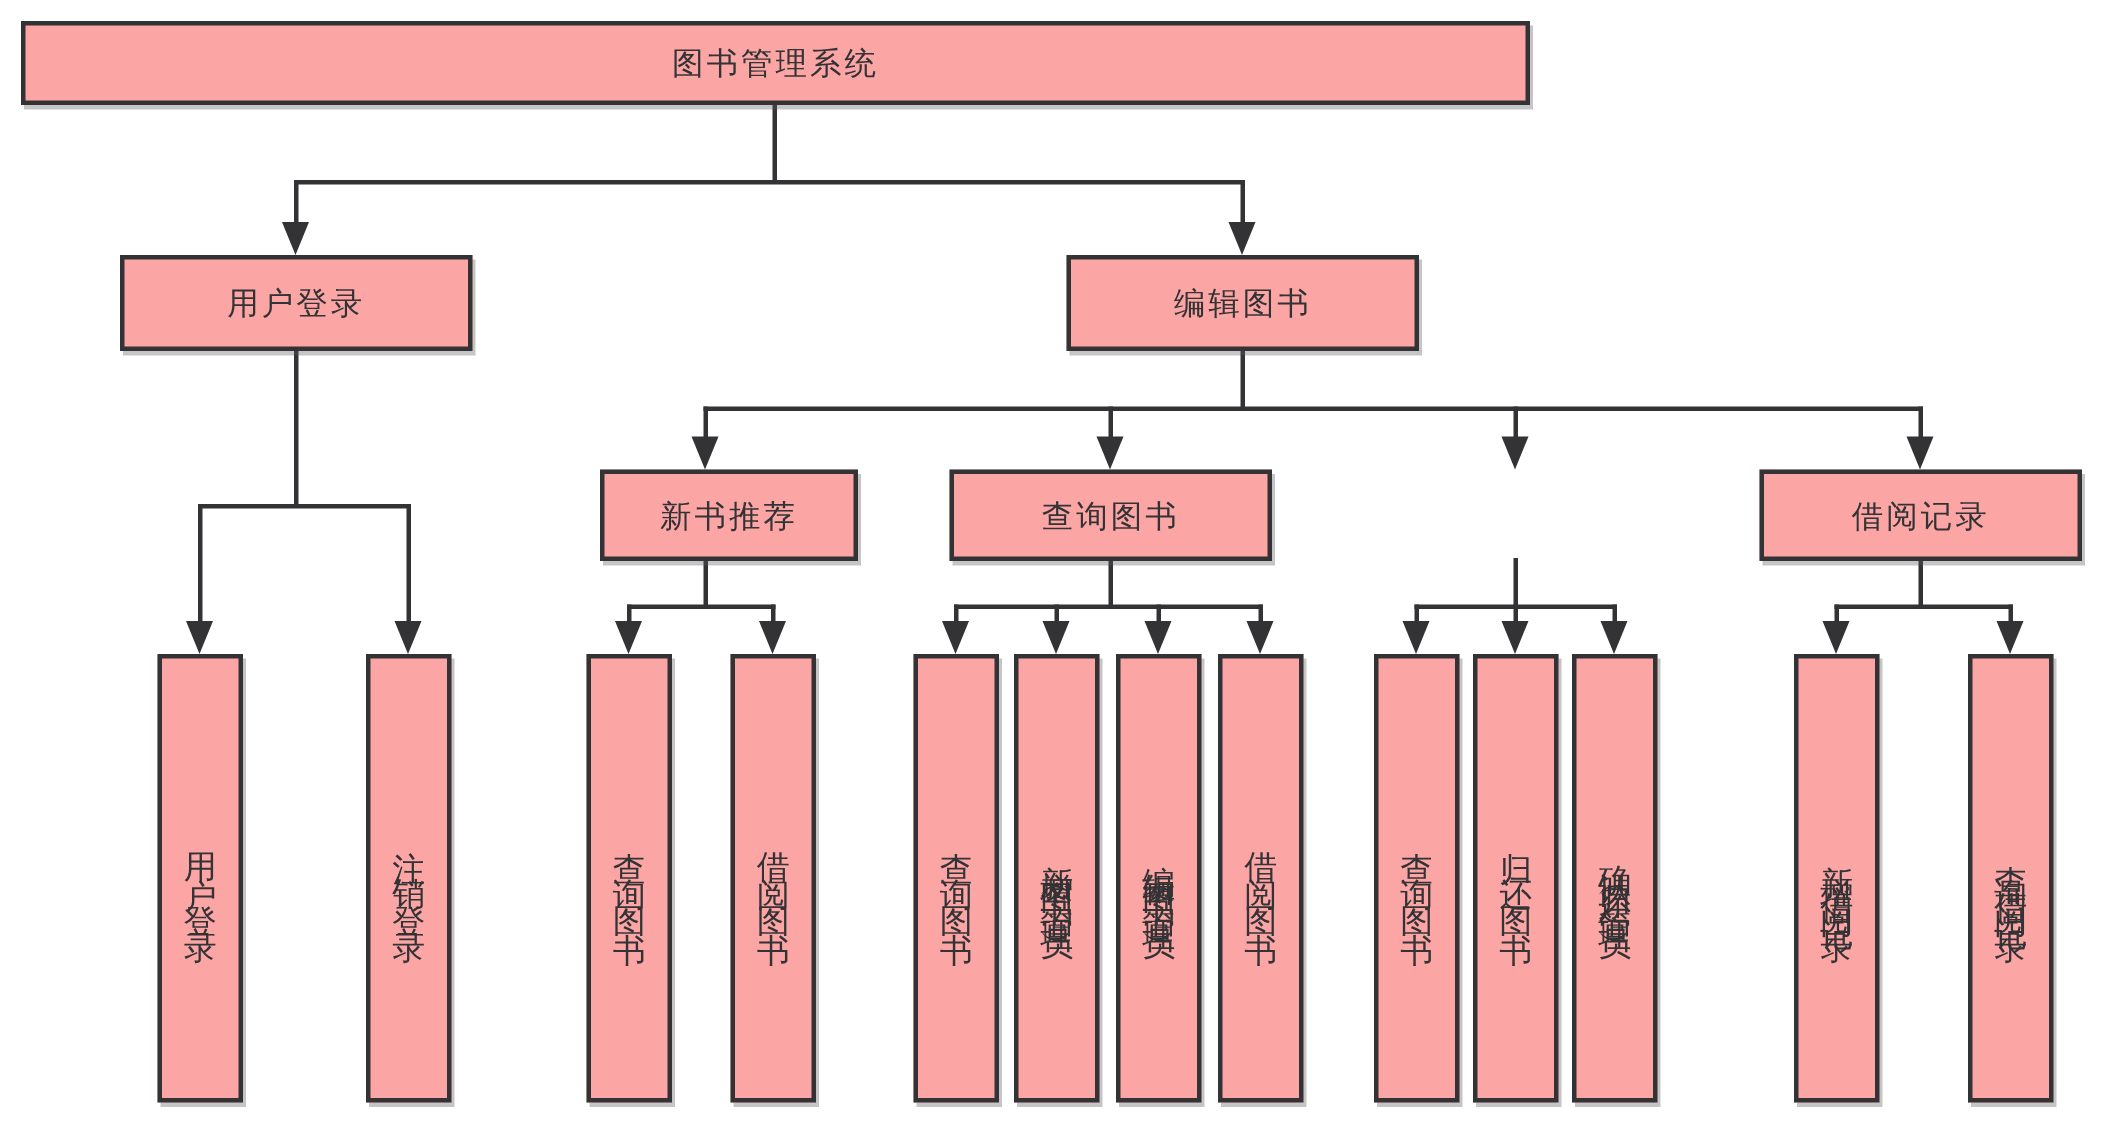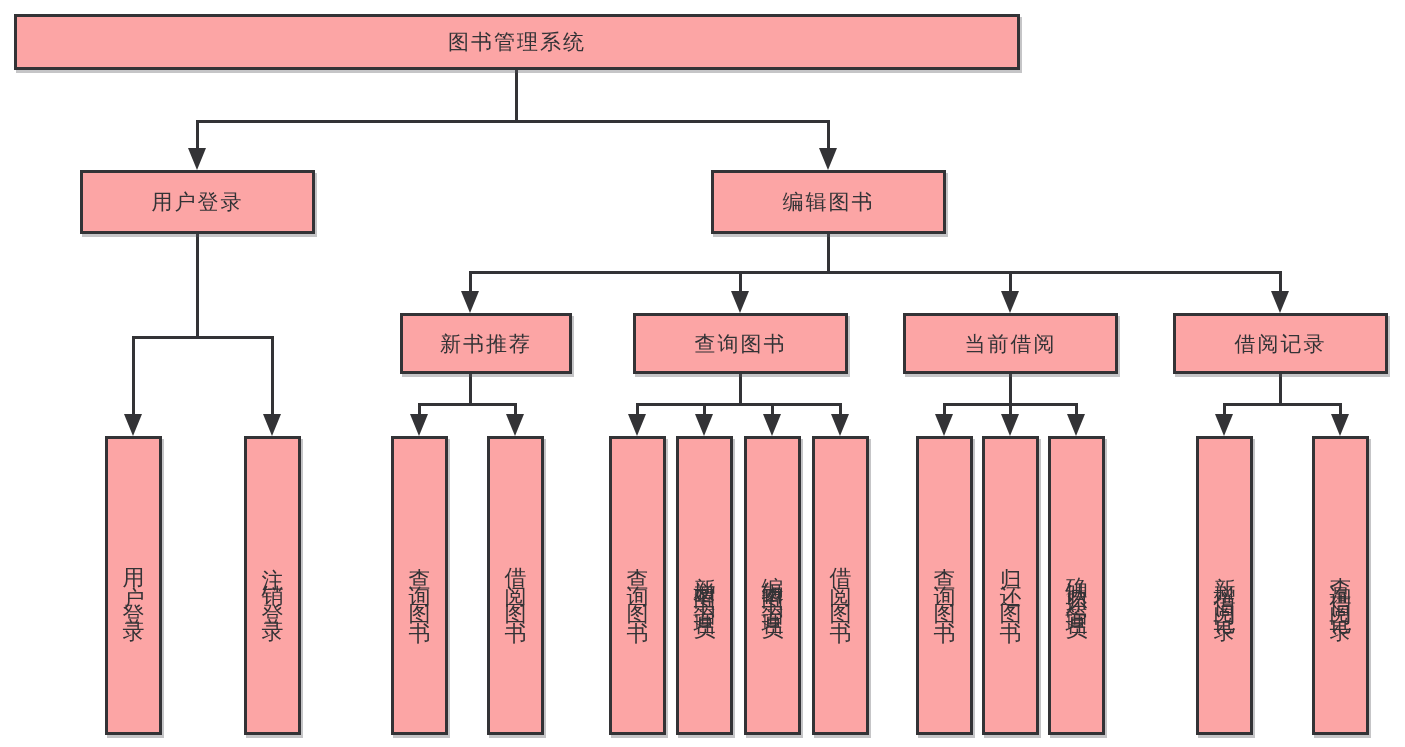--- a/index.html
+++ b/index.html
@@ -127,23 +127,20 @@
   <div class="box h-box" style="left:711px;top:170px;width:235px;height:64px;">
     <span class="lbl">编辑图书</span>
   </div>
 
   <div class="box h-box" style="left:363px;top:313px;width:172px;height:61px;margin-left:37px;">
     <span class="lbl">新书推荐</span>
   </div>
   <div class="box h-box" style="left:633px;top:313px;width:215px;height:61px;">
     <span class="lbl">查询图书</span>
   </div>
-  <div class="box h-box" style="left:903px;top:313px;width:215px;height:61px;">
-    <span class="lbl">当前借阅</span>
-  </div>
   <div class="box h-box" style="left:1173px;top:313px;width:215px;height:61px;">
     <span class="lbl">借阅记录</span>
   </div>
 
   <div class="box v-box sp-lg" style="left:105px;top:436px;width:57px;height:299px;">
     <span class="lbl">用户登录</span>
   </div>
   <div class="box v-box sp-lg" style="left:244px;top:436px;width:57px;height:299px;">
     <span class="lbl">注销登录</span>
   </div>

